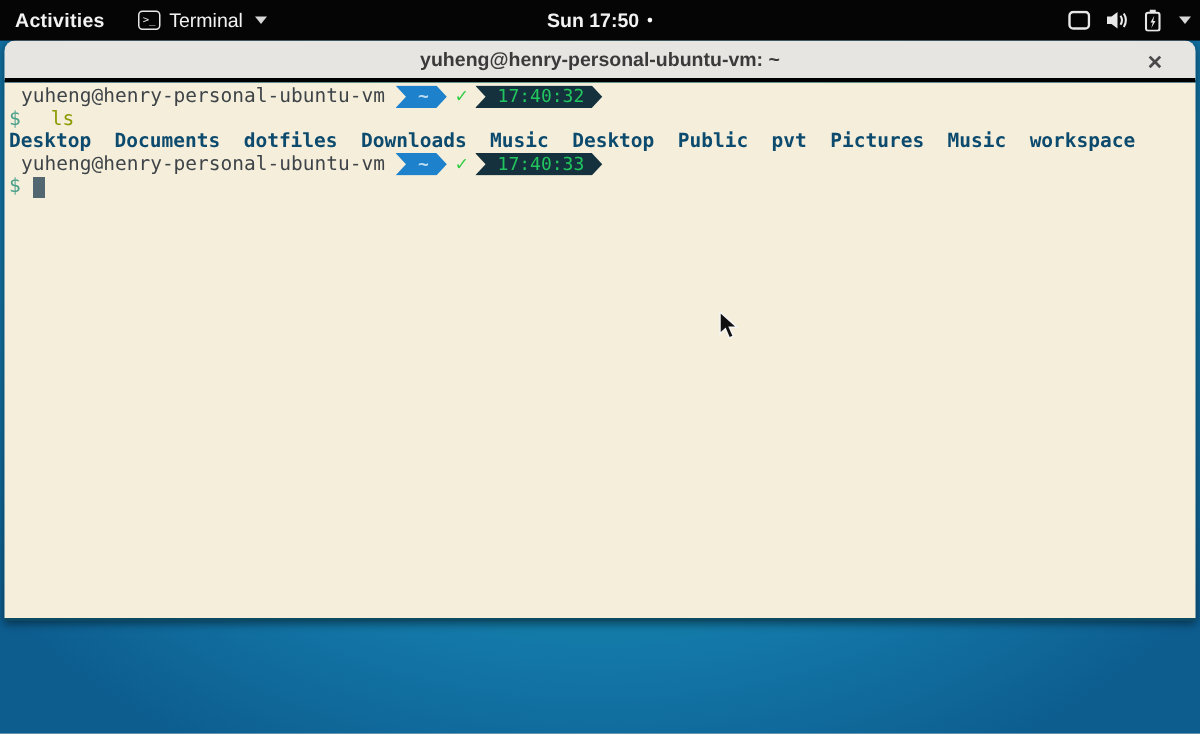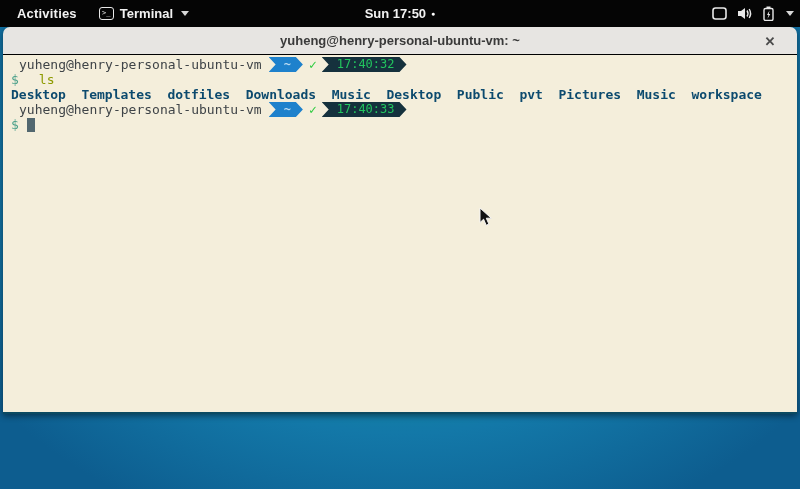--- a/index.html
+++ b/index.html
@@ -5,28 +5,28 @@
   * { margin:0; padding:0; box-sizing:border-box; }
   html,body { width:800px; height:489px; overflow:hidden; }
   body { position:relative; font-family:"Liberation Sans", sans-serif; background:#0d5d8f; }
 
   
   .topbar {
     position:absolute; left:0; top:0; width:800px; height:27px;
     background:#050505; color:#f2f2f2; display:flex; align-items:center;
     font-size:13px; z-index:30;
   }
-  .activities { padding:0 14px 0 17px; font-weight:bold; letter-spacing:.2px; }
+  .activities { padding:0 14px 0 10px; font-weight:bold; letter-spacing:.2px; }
   .app-indicator { display:flex; align-items:center; gap:6px; padding:0 8px; }
   .term-glyph {
     width:15px; height:13px; border:1.5px solid #e8e8e8; border-radius:3px;
     font-family:"DejaVu Sans Mono", monospace; font-size:7px; line-height:10px;
     text-align:center; color:#e8e8e8;
   }
-  .app-name { font-weight:bold; }
+  .app-name { font-weight:normal; }
   .caret-down {
     width:0; height:0; border-left:4px solid transparent; border-right:4px solid transparent;
     border-top:5px solid #d8d8d8; display:inline-block; margin-left:2px;
   }
   .clock-wrap {
     position:absolute; left:0; right:0; top:0; height:27px;
     display:flex; align-items:center; justify-content:center; gap:5px;
     font-weight:bold; pointer-events:none;
   }
   .clock-dot { font-size:7px; color:#ffffff; }
@@ -42,31 +42,31 @@
 
   
   .window {
     position:absolute; left:3px; top:27px; width:794px; height:387px; z-index:10;
     border-radius:7px 7px 0 0; box-shadow:0 2px 6px rgba(0,0,0,.45);
     border-bottom:2px solid #0b4a62;
     display:flex; flex-direction:column;
   }
   .titlebar {
     height:28px; background:#e7e5e2; border-radius:7px 7px 0 0;
-    border-bottom:1px solid #000000;
+    border-bottom:3px solid #000000;
     display:flex; align-items:center; justify-content:center; position:relative;
     font-size:13px; font-weight:bold; color:#3a3a3a;
   }
   .close-btn {
     position:absolute; right:16px; top:0; height:28px; width:22px;
     display:flex; align-items:center; justify-content:center;
     color:#4a4a4a; font-size:13px; font-weight:bold; cursor:default;
   }
   .term {
-    flex:1; background:#f4eedb; padding:2px 0 0 8px;
+    flex:1; background:#f4eedb; padding:2px 0 0 3px;
     font-family:"DejaVu Sans Mono", monospace; font-size:13px; line-height:15px;
     color:#3f4448; overflow:hidden;
   }
   .row { height:15px; display:flex; align-items:center; white-space:pre; }
   .prompt-row { padding-left:8px; }
   .pl-seg {
     display:inline-block; height:15px; line-height:15px; font-size:12px;
     padding:0 12px 0 15px;
     clip-path:polygon(0 0, calc(100% - 7px) 0, 100% 50%, calc(100% - 7px) 100%, 0 100%, 7px 50%);
   }
@@ -129,21 +129,21 @@
       <span class="pl-seg seg-time">17:40:32</span>
     </div>
 
     <div class="row">
       <span class="dollar">$</span>
       <span class="cmd-text">ls</span>
     </div>
 
     <div class="row">
       <span class="dir-item">Desktop</span>
-      <span class="dir-item">Templates</span>
+      <span class="dir-item">Documents</span>
       <span class="dir-item">dotfiles</span>
       <span class="dir-item">Downloads</span>
       <span class="dir-item">Music</span>
       <span class="dir-item">Desktop</span>
       <span class="dir-item">Public</span>
       <span class="dir-item">pvt</span>
       <span class="dir-item">Pictures</span>
       <span class="dir-item">Music</span>
       <span class="dir-item">workspace</span>
     </div>

